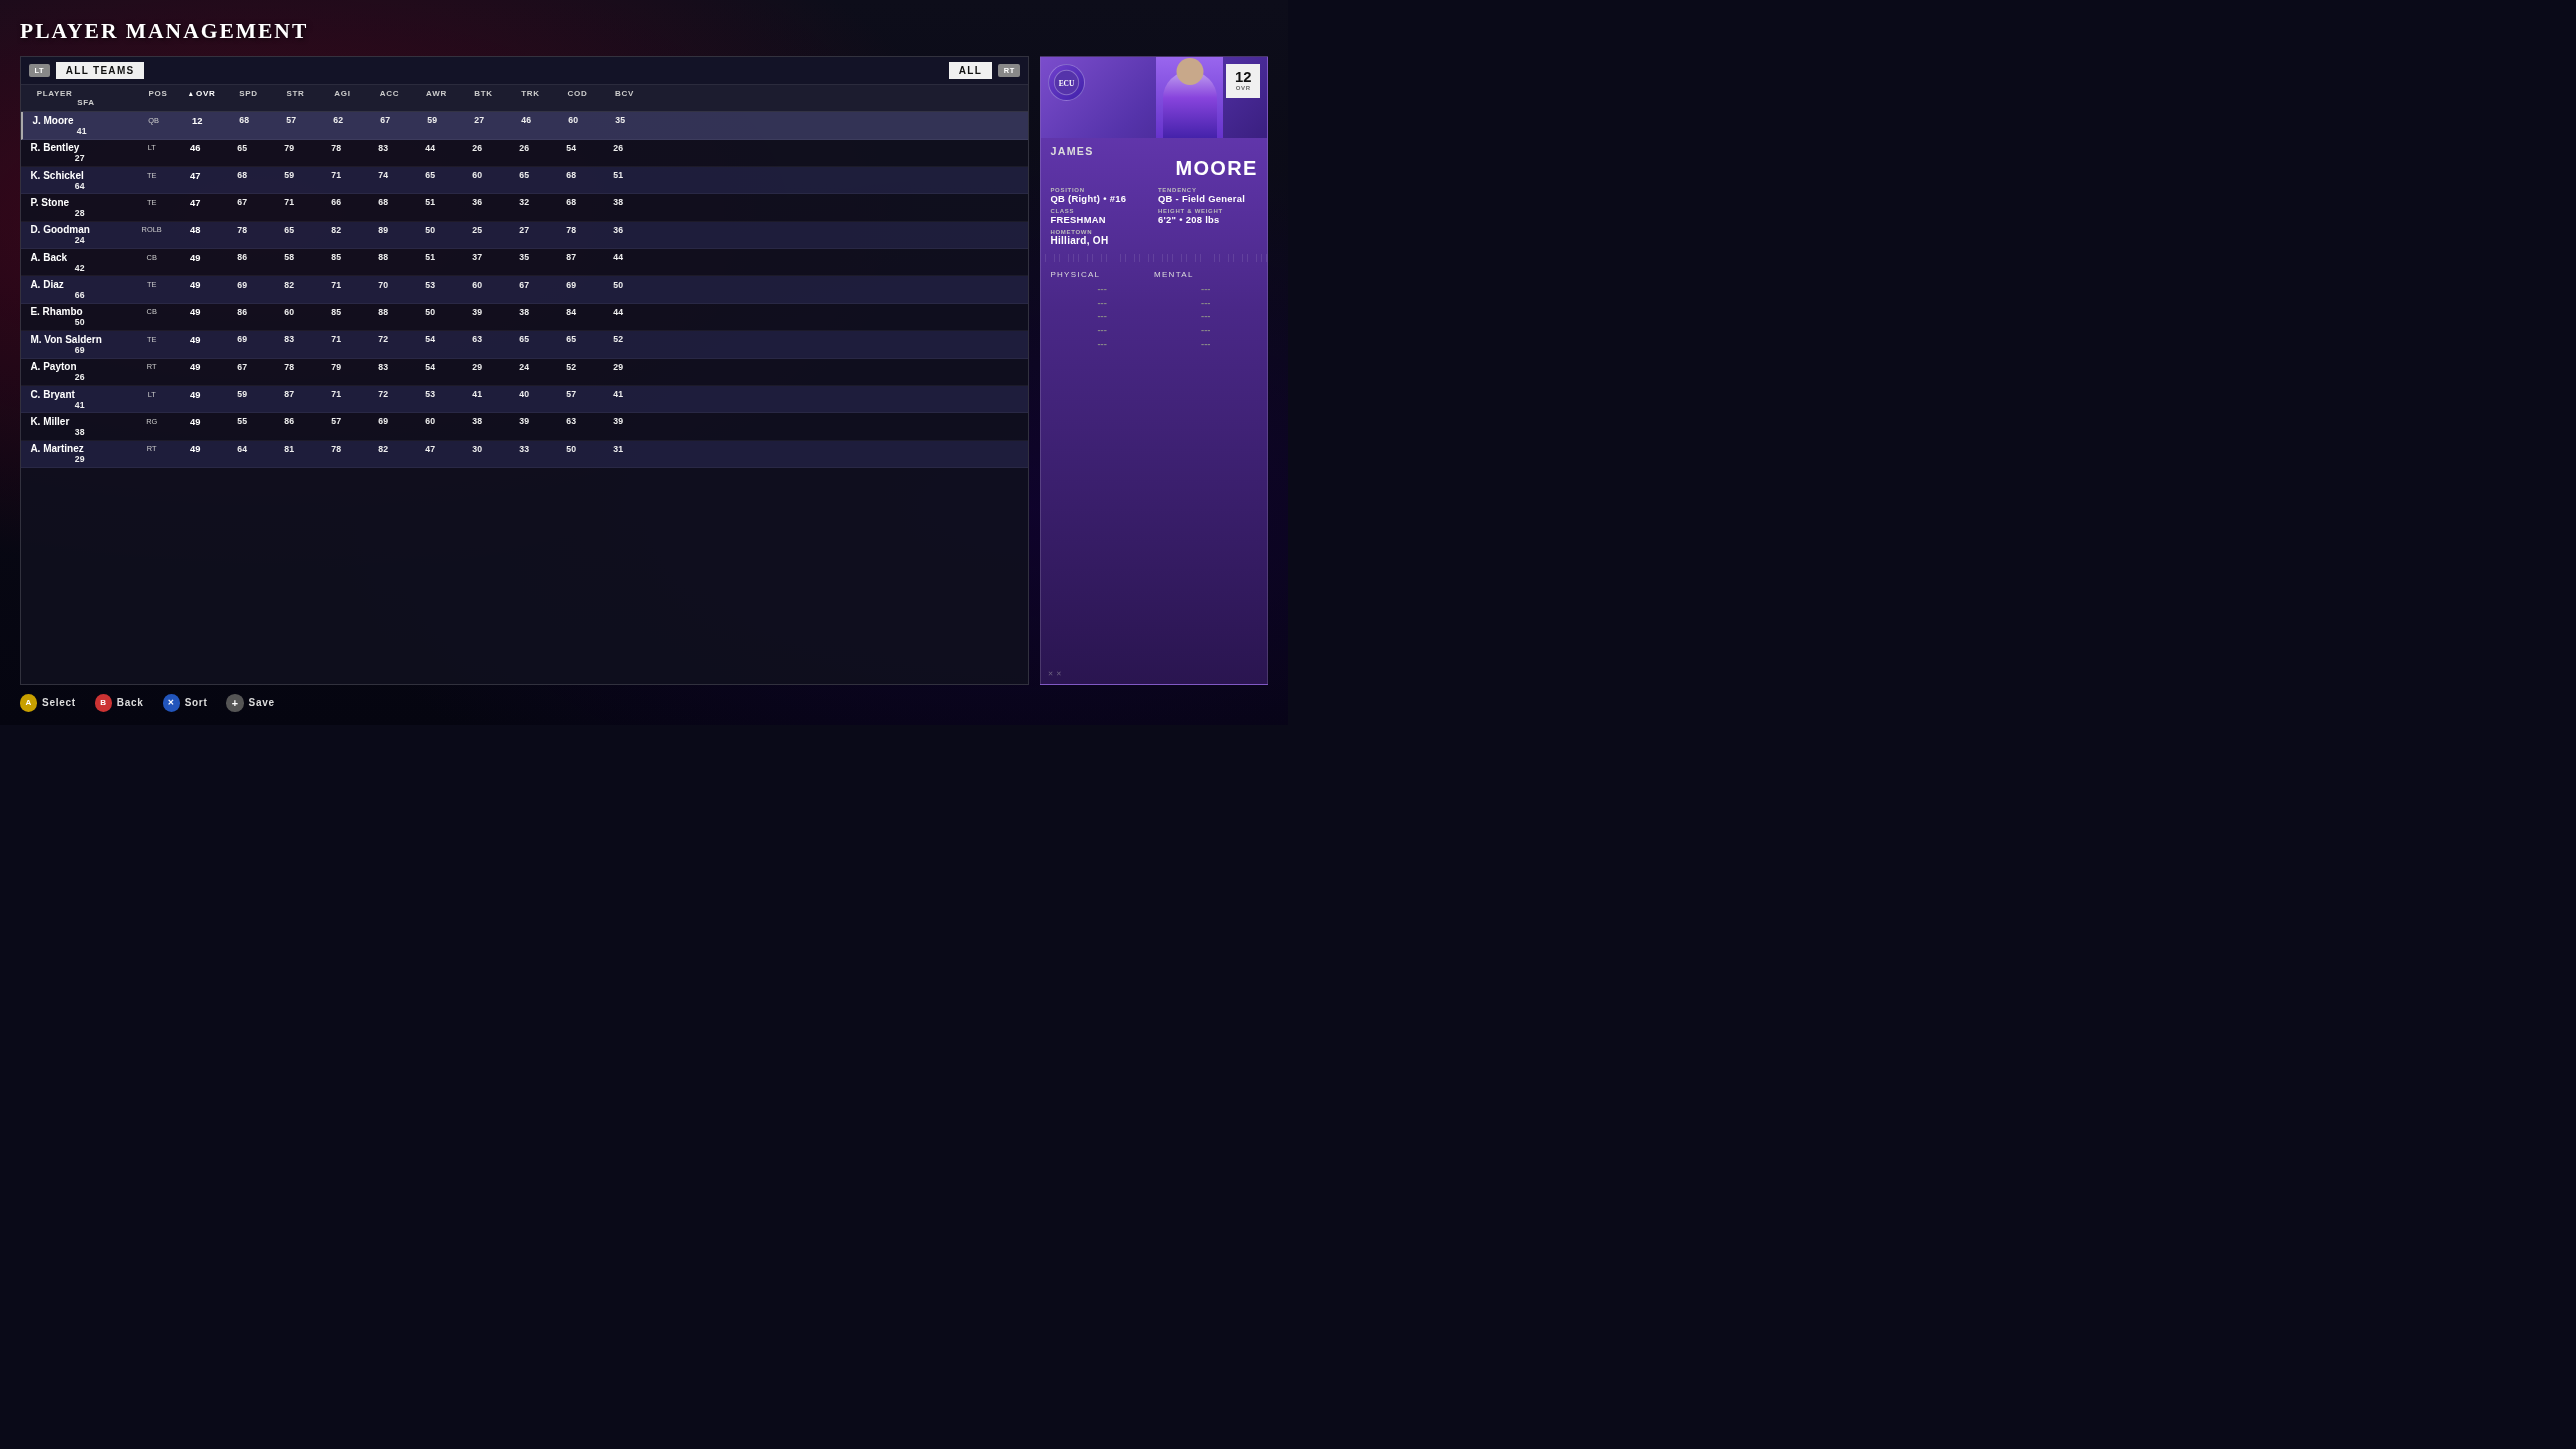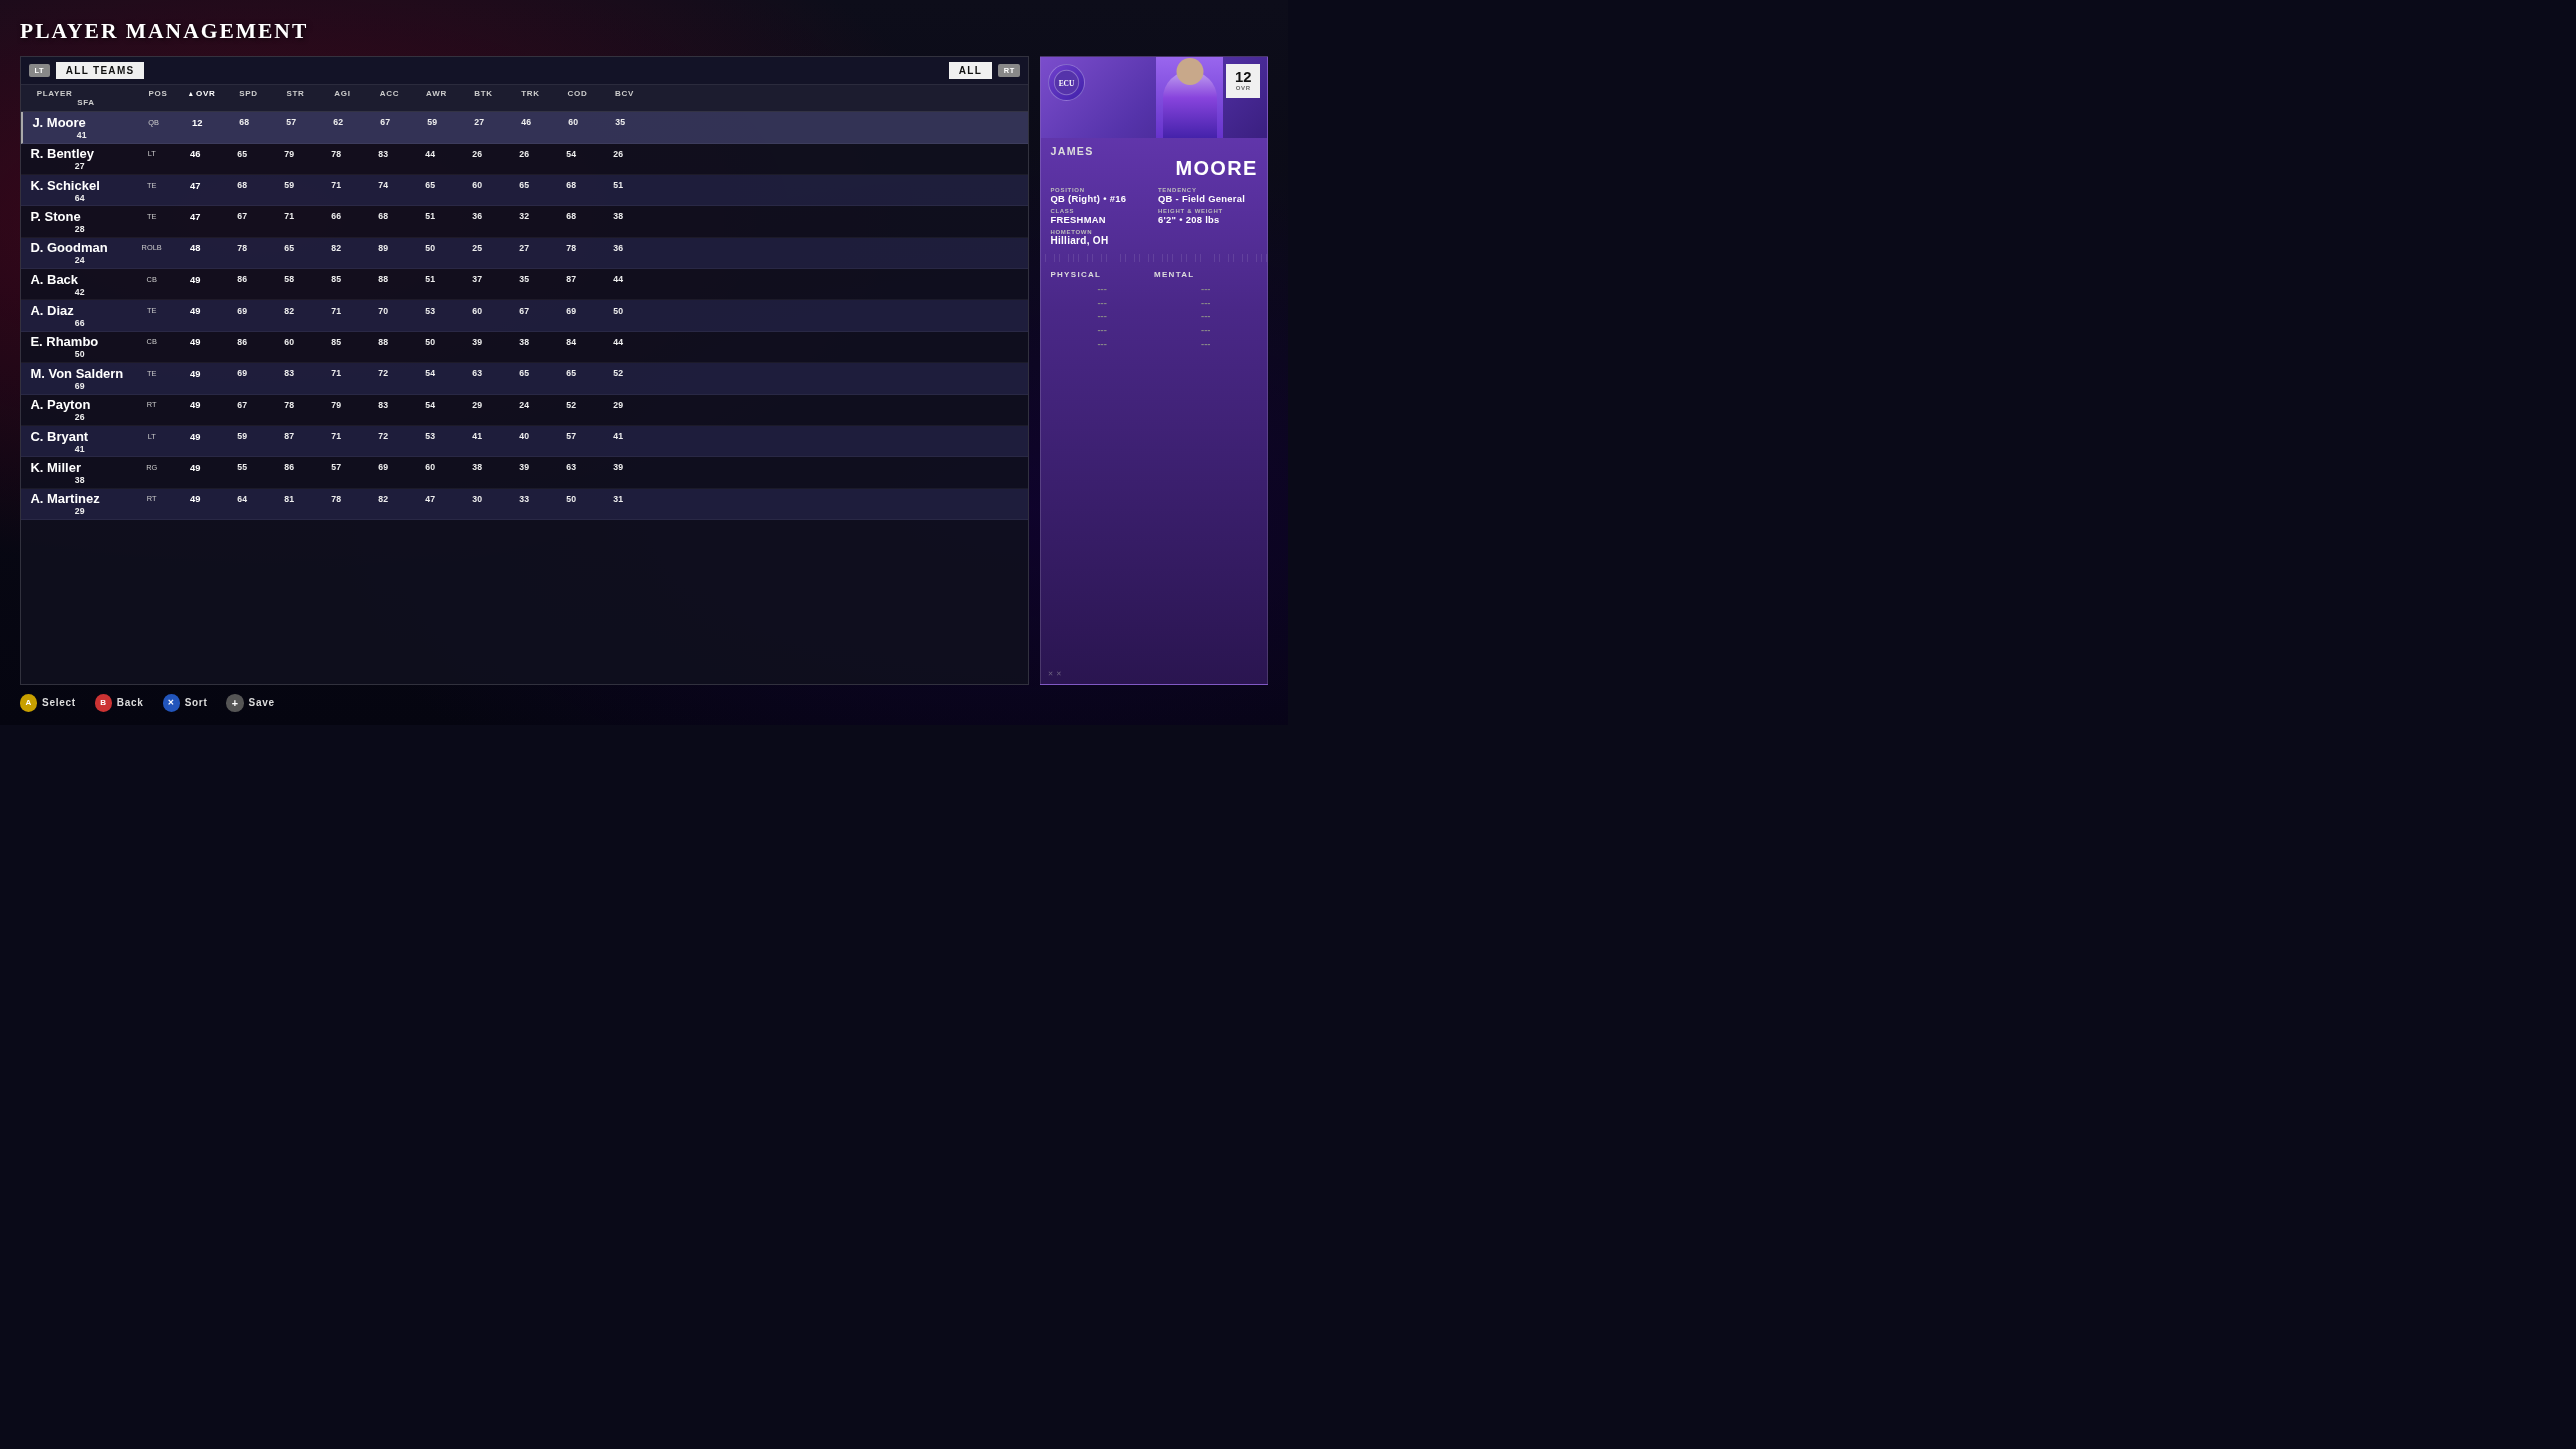--- a/index.html
+++ b/index.html
@@ -121,21 +121,21 @@
     }
     .player-row.highlighted {
       background: rgba(40,40,80,0.6);
     }
     .cell {
       text-align: center;
       font-size: 8.7px;
       font-weight: 700;
       color: #eee;
     }
-    .cell.player-name { text-align: left; padding-left: 2.7px; font-size: 13px; color: #fff; }
+    .cell.player-name { text-align: left; padding-left: 2.7px; font-size: 10px; color: #fff; }
     .cell.pos-cell {
       color: #ccc;
       font-size: 7.4px;
       font-weight: 400;
     }
     .cell.ovr-cell { color: #fff; font-weight: 900; font-size: 9.4px; }
     .bottom-bar {
       display: flex;
       gap: 19px;
       padding: 9.4px 0 0 0;
@@ -305,21 +305,21 @@
     .card-stats-section {
       padding: 5.4px 9.4px;
     }
     .stats-header {
       display: grid;
       grid-template-columns: 1fr 1fr;
       margin-bottom: 4px;
     }
     .stats-col-title {
       font-size: 8px;
-      font-weight: 700;
+      font-weight: 400;
       color: #ddd;
       letter-spacing: 1.3px;
     }
     .stat-row {
       display: grid;
       grid-template-columns: 1fr 1fr;
       margin-bottom: 2.7px;
     }
     .stat-dash {
       font-size: 9.4px;

